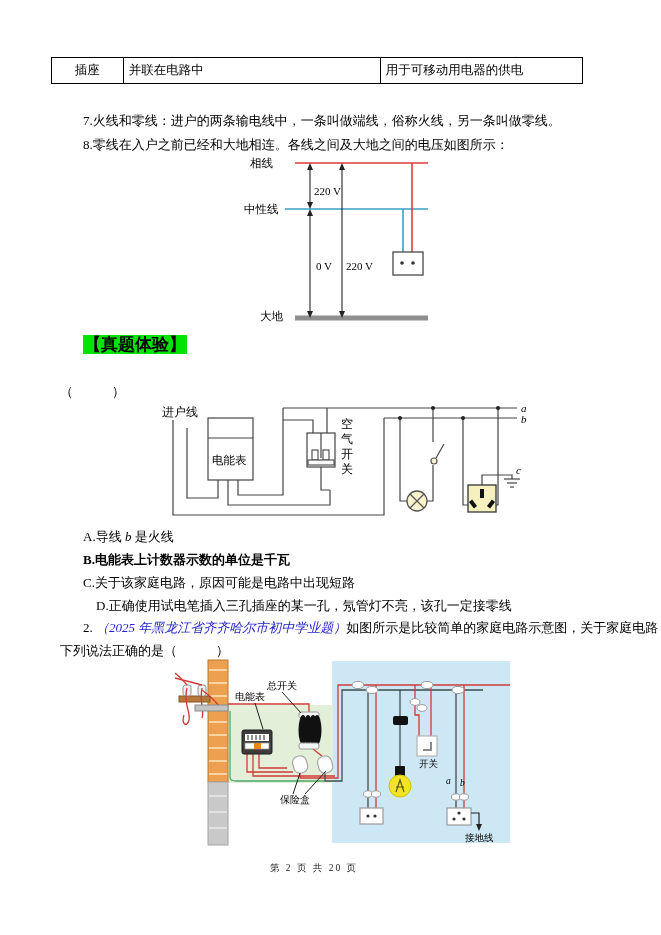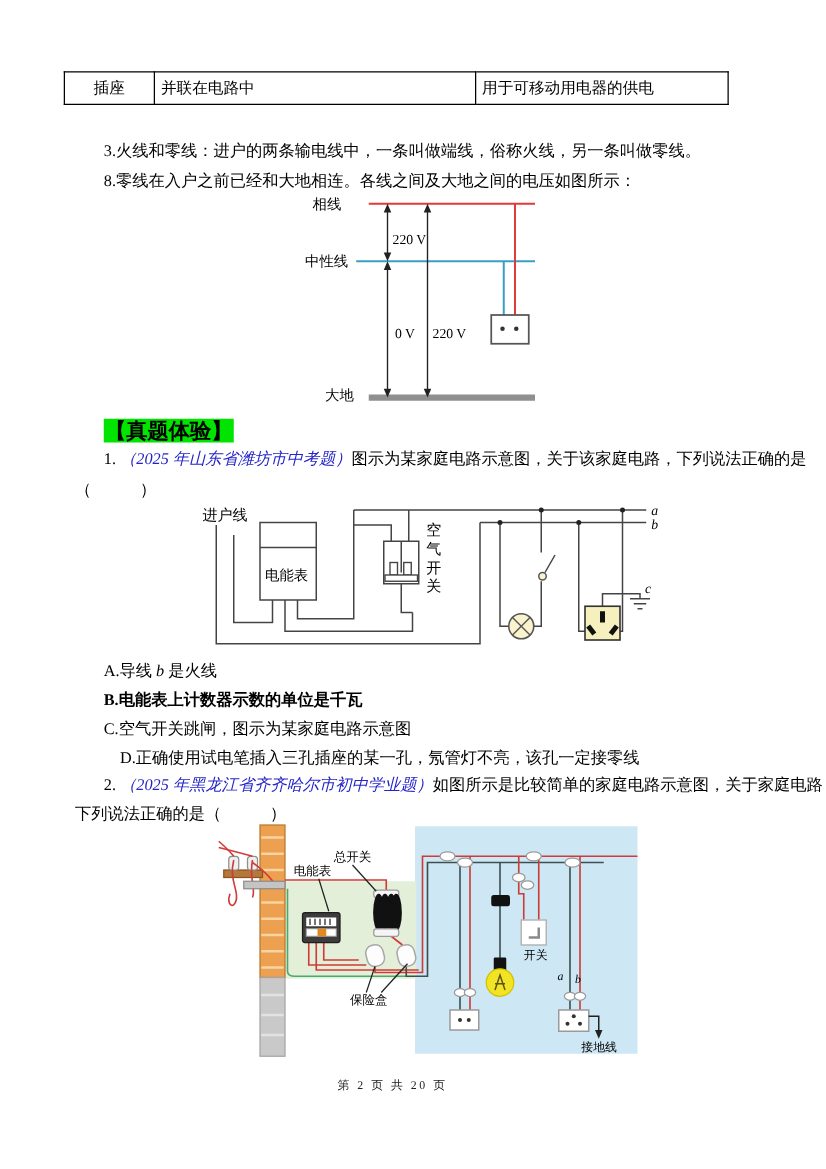--- a/index.html
+++ b/index.html
@@ -27,21 +27,21 @@
   <table class="spec">
     <tbody>
         <tr>
       <td class="c0">插座</td>
       <td class="c1">并联在电路中</td>
       <td class="c2">用于可移动用电器的供电</td>
     </tr>
   </tbody>
     </table>
 
-  <div class="t" style="left:83px;top:113px;">3.火线和零线：进户的两条输电线中，一条叫做端线，俗称火线，另一条叫做零线。</div>
+  <div class="t" style="left:83px;top:113px;">7.火线和零线：进户的两条输电线中，一条叫做端线，俗称火线，另一条叫做零线。</div>
   <div class="t" style="left:83px;top:137px;">8.零线在入户之前已经和大地相连。各线之间及大地之间的电压如图所示：</div>
 
   <svg style="left:240px;top:158px;" width="200" height="175" viewBox="0 0 200 175">
 
     <line x1="55" y1="5" x2="188" y2="5" stroke="#e03a3a" stroke-width="1.6"></line>
     <line x1="45" y1="51" x2="188" y2="51" stroke="#3a9ec4" stroke-width="1.6"></line>
     <line x1="55" y1="160" x2="188" y2="160" stroke="#8f8f8f" stroke-width="5"></line>
 
     <text x="10" y="9" font-size="11.5">相线</text>
     <text x="4" y="55" font-size="11.5">中性线</text>
@@ -68,24 +68,20 @@
     <line x1="163" y1="51" x2="163" y2="94" stroke="#3a9ec4" stroke-width="1.6"></line>
     <rect x="153" y="94" width="30" height="23" fill="#ffffff" stroke="#555" stroke-width="1.4"></rect>
     <circle cx="162" cy="105" r="1.8" fill="#333"></circle>
     <circle cx="173" cy="105" r="1.8" fill="#333"></circle>
   </svg>
 
   <div class="t" style="left:83px;top:337px;font-size:17px;">
     <span class="hl">【真题体验】</span>
   </div>
 
-  <div class="t" style="left:83px;top:359px;">
-    <span>1.</span>
-    <span class="src">（2025 年山东省潍坊市中考题）</span><span>图示为某家庭电路示意图，关于该家庭电路，下列说法正确的是</span>
-  </div>
   <div class="t" style="left:60px;top:384px;">（　　　）</div>
 
   <svg style="left:155px;top:398px;" width="378" height="127" viewBox="0 0 378 127">
     <g fill="none" stroke="#444" stroke-width="1.2">
 
       <path d="M18,22 V117 H229 V20"></path>
       <path d="M32,30 V100 H63 V82"></path>
 
       <path d="M73,82 V107 H175 V92"></path>
       <path d="M83,82 V97 H128 V10"></path>
@@ -149,21 +145,21 @@
 
     <text x="366" y="14" font-size="11" font-style="italic">a</text>
     <text x="366" y="25" font-size="11" font-style="italic">b</text>
     <text x="361" y="76" font-size="11" font-style="italic">c</text>
   </svg>
 
   <div class="t" style="left:83px;top:529px;">
     <span>A.导线 </span><span class="ivar">b</span><span> 是火线</span>
   </div>
   <div class="t" style="left:83px;top:552px;font-weight:bold;">B.电能表上计数器示数的单位是千瓦</div>
-  <div class="t" style="left:83px;top:575px;">C.空气开关跳闸，图示为某家庭电路示意图</div>
+  <div class="t" style="left:83px;top:575px;">C.关于该家庭电路，原因可能是电路中出现短路</div>
   <div class="t" style="left:83px;top:598px;margin-left:13px;">D.正确使用试电笔插入三孔插座的某一孔，氖管灯不亮，该孔一定接零线</div>
 
   <div class="t" style="left:83px;top:620px;">
     <span>2.</span>
     <span class="src">（2025 年黑龙江省齐齐哈尔市初中学业题）</span><span>如图所示是比较简单的家庭电路示意图，关于家庭电路，</span>
   </div>
   <div class="t" style="left:60px;top:643px;">下列说法正确的是（　　　）</div>
 
   <svg style="left:175px;top:660px;" width="335" height="185" viewBox="0 0 335 185">
 

